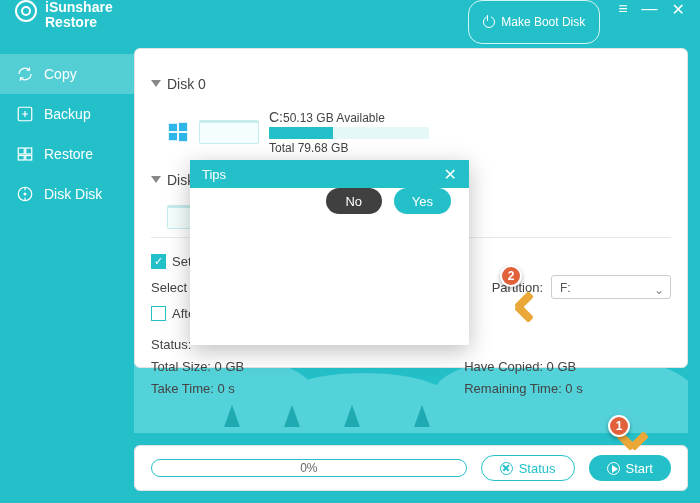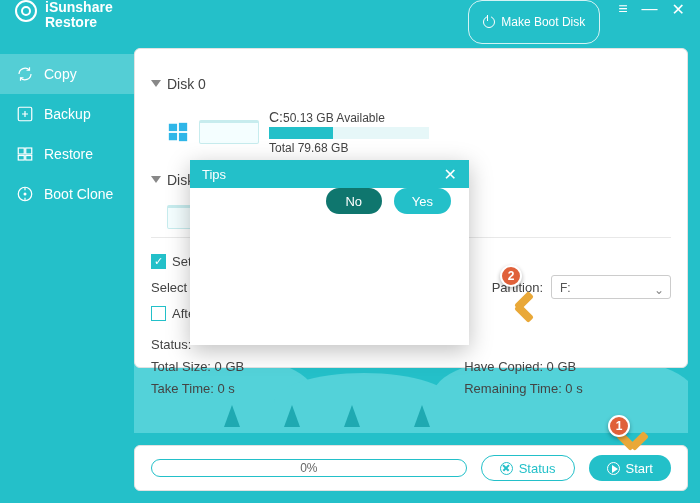--- a/index.html
+++ b/index.html
@@ -127,21 +127,21 @@
       <span>Restore</span>
     </div>
     <div class="nav-item">
       <span class="nav-ic">
           <svg viewBox="0 0 24 24">
             <circle cx="12" cy="12" r="9"></circle>
             <circle cx="12" cy="12" r="2" fill="#fff" stroke="none"></circle>
             <path d="M12 3v4M12 17v4"></path>
           </svg>
         </span>
-      <span>Boot Clone</span>
+      <span>Disk Disk</span>
     </div>
   </div>
 
   <div class="main">
     <div class="bg-hills">
       <div class="cloud" style="width:70px;height:22px;top:290px;left:-30px"></div>
       <div class="cloud" style="width:50px;height:18px;top:310px;left:420px"></div>
       <div class="hill" style="left:-40px"></div>
       <div class="hill" style="left:140px;height:60px;width:180px"></div>
       <div class="hill" style="left:300px;width:260px"></div>
@@ -225,18 +225,18 @@
     <div class="arrow" style="bottom:30px;right:42px"></div>
   </div>
 </div>
 
 <div class="dialog">
   <div class="dlg-hd">
     <span>Tips</span>
     <span class="dlg-x">✕</span>
   </div>
   <div class="dlg-btns">
-    <div class="btn fill" style="background:#0f766e">No</div>
+    <div class="btn fill" style="background:#404040">No</div>
     <div class="btn fill" style="background:#23c0c9">Yes</div>
   </div>
 </div>
 <div class="marker" style="top:265px;left:500px">2</div>
 <div class="arrow left" style="top:295px;left:508px"></div>
 
 </body></html>

